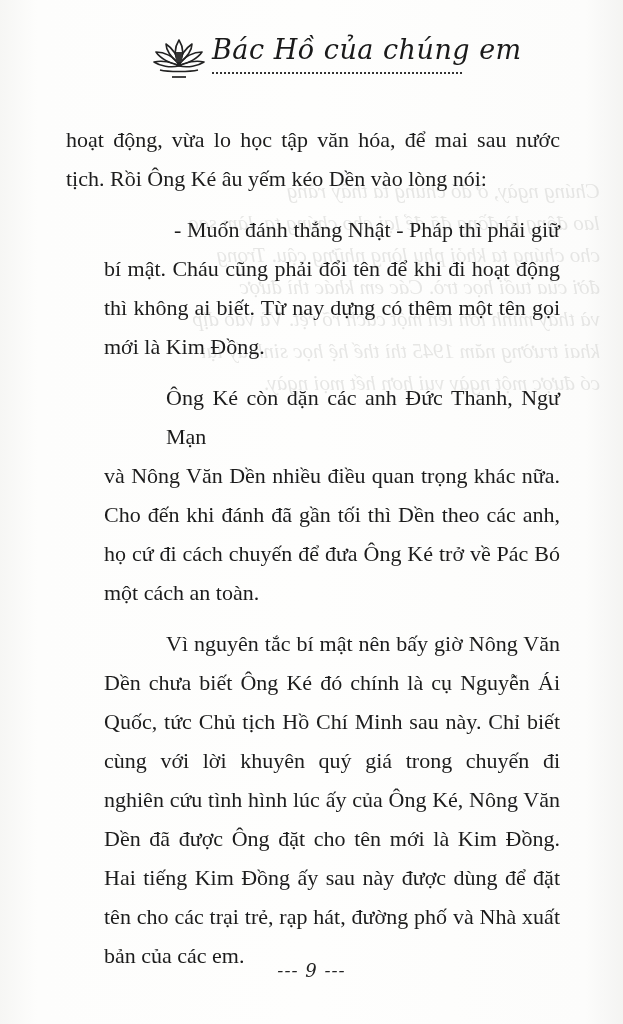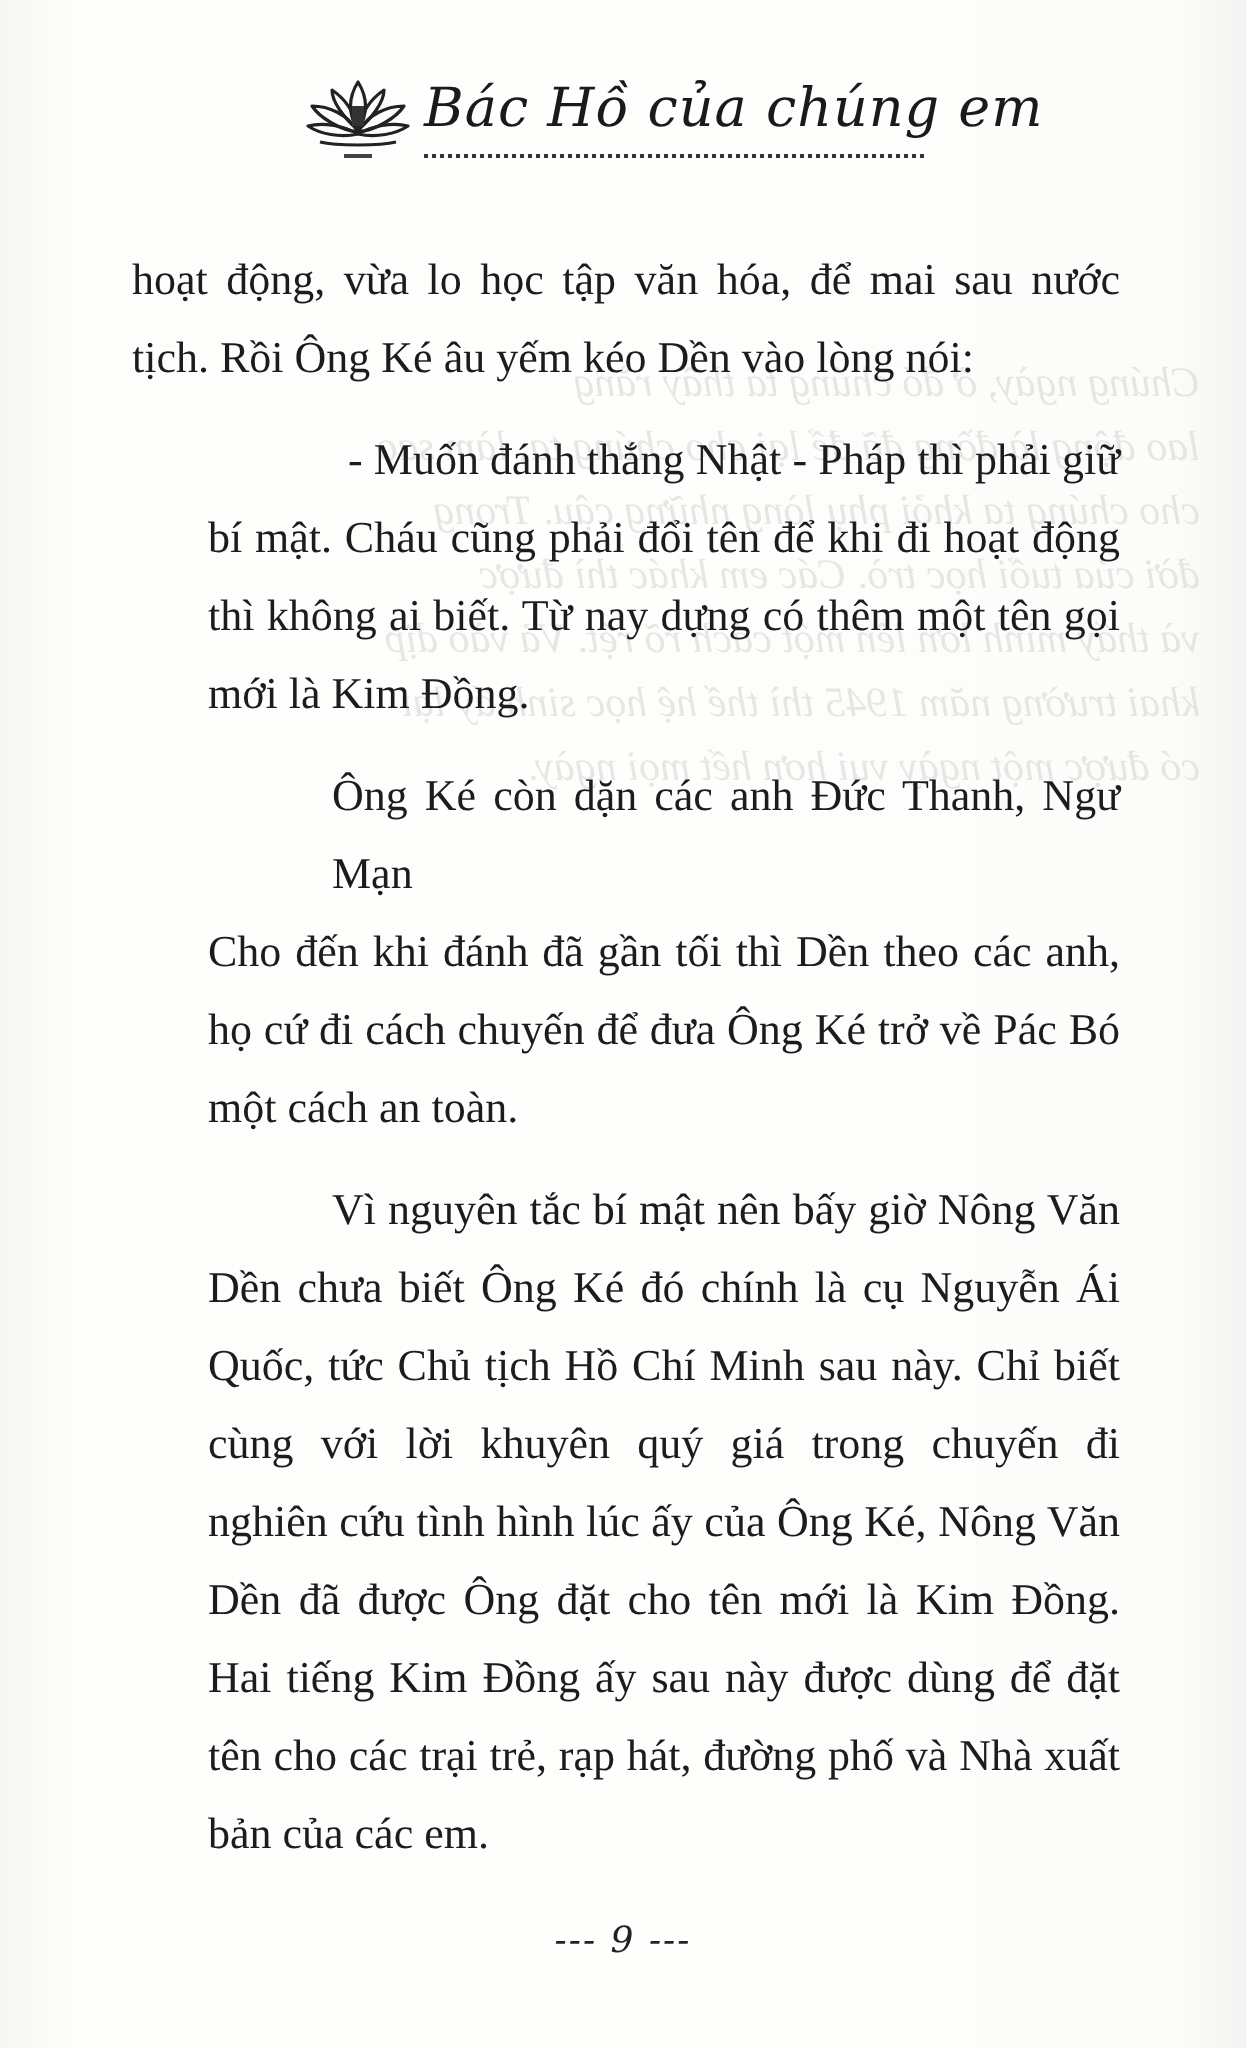--- a/index.html
+++ b/index.html
@@ -36,21 +36,21 @@
     white-space: nowrap;
     pointer-events: none;
   }
   .header {
     position: absolute;
     left: 150px;
     top: 34px;
     width: 320px;
     height: 50px;
     display: flex;
-    align-items: center;
+    align-items: flex-start;
   }
   .lotus {
     width: 58px;
     height: 48px;
     margin-right: 4px;
   }
   .header-title-wrap {
     position: relative;
     padding-bottom: 6px;
     border-bottom: 2px dotted #333;
@@ -148,20 +148,21 @@
 
     <p class="para gap">
       <span class="line just" style="padding-left:70px">-  Muốn đánh thắng Nhật - Pháp thì phải giữ</span>
       <span class="line just">bí mật. Cháu cũng phải đổi tên để khi đi hoạt động</span>
       <span class="line just">thì không ai biết. Từ nay dựng có thêm một tên gọi</span>
       <span class="line">mới là Kim Đồng.</span>
     </p>
 
     <p class="para gap">
       <span class="line just" style="padding-left:62px">Ông Ké còn dặn các anh Đức Thanh, Ngư Mạn</span>
+      <span class="line just">và Nông Văn Dền nhiều điều quan trọng khác nữa.</span>
       <span class="line just">Cho đến khi đánh đã gần tối thì Dền theo các anh,</span>
       <span class="line just">họ cứ đi cách chuyến để đưa Ông Ké trở về Pác Bó</span>
       <span class="line">một cách an toàn.</span>
     </p>
 
     <p class="para gap">
       <span class="line just" style="padding-left:62px">Vì nguyên tắc bí mật nên bấy giờ Nông Văn</span>
       <span class="line just">Dền chưa biết Ông Ké đó chính là cụ Nguyễn Ái</span>
       <span class="line just">Quốc, tức Chủ tịch Hồ Chí Minh sau này. Chỉ biết</span>
       <span class="line just">cùng với lời khuyên quý giá trong chuyến đi</span>

